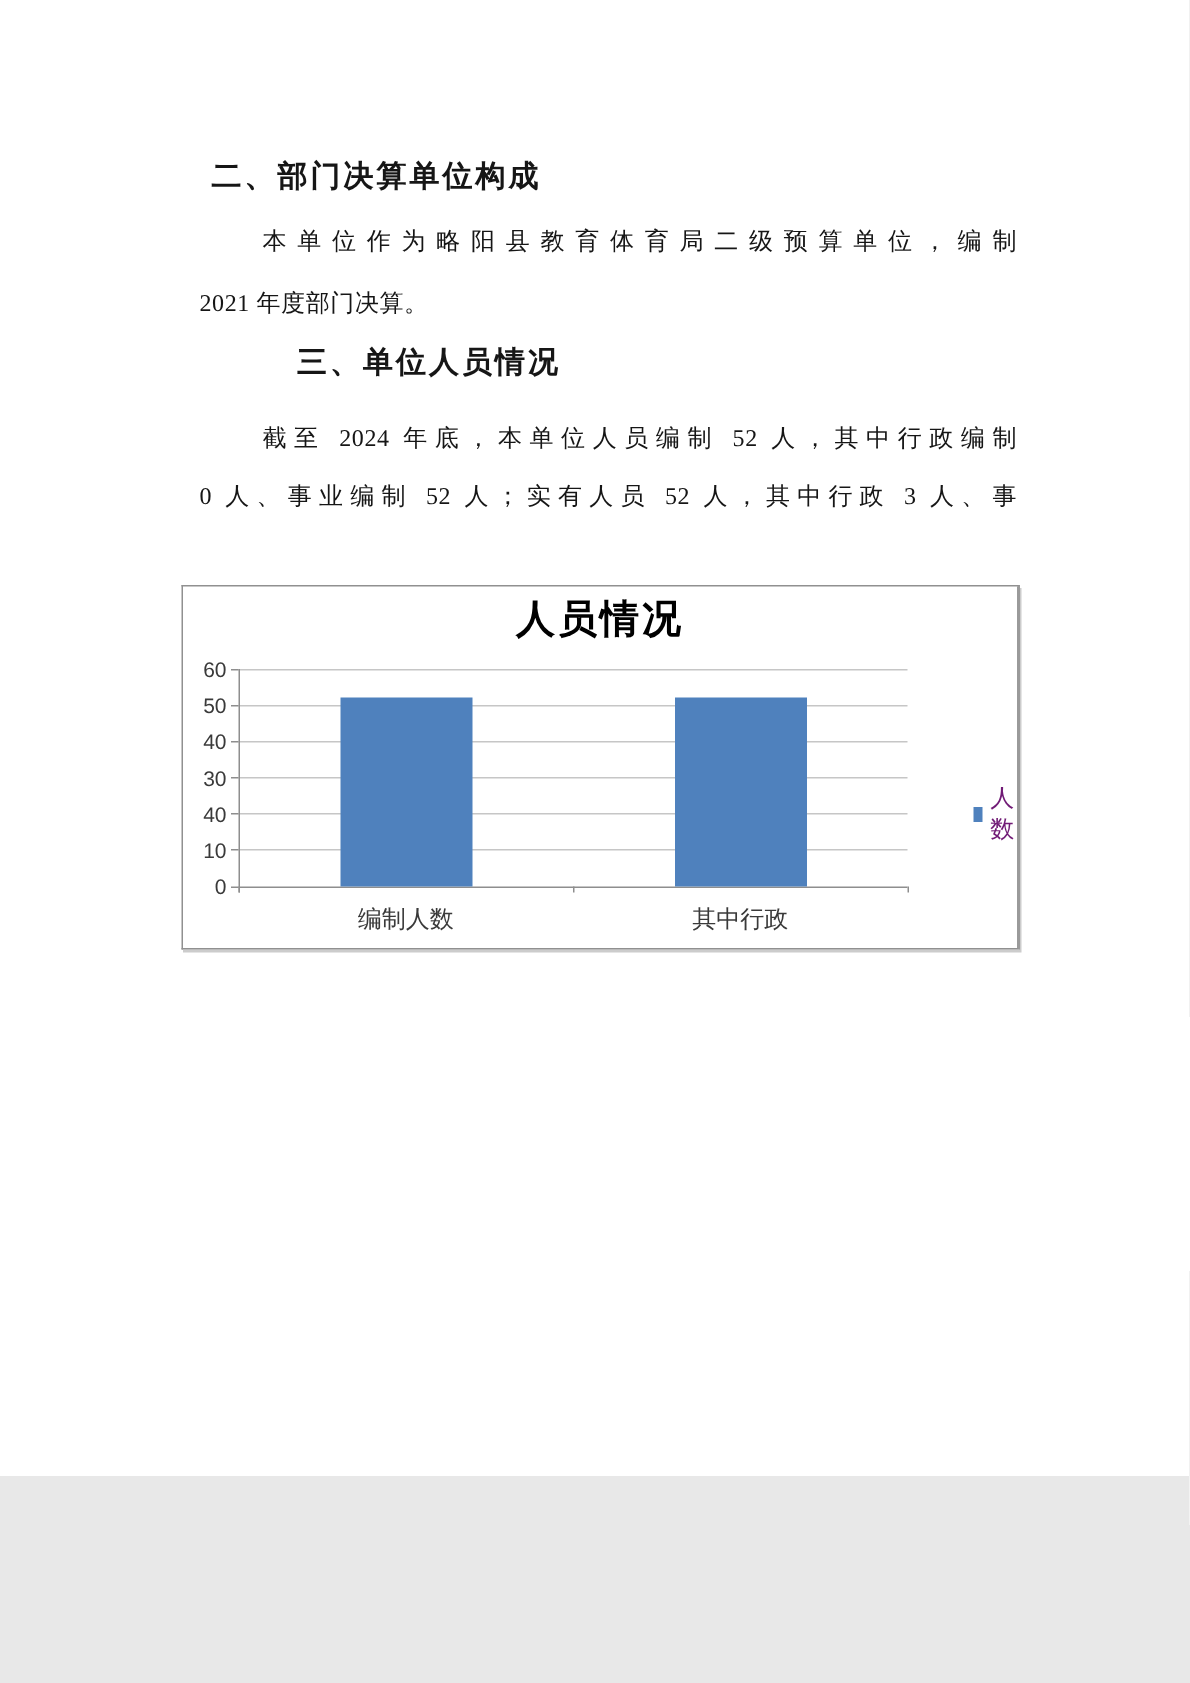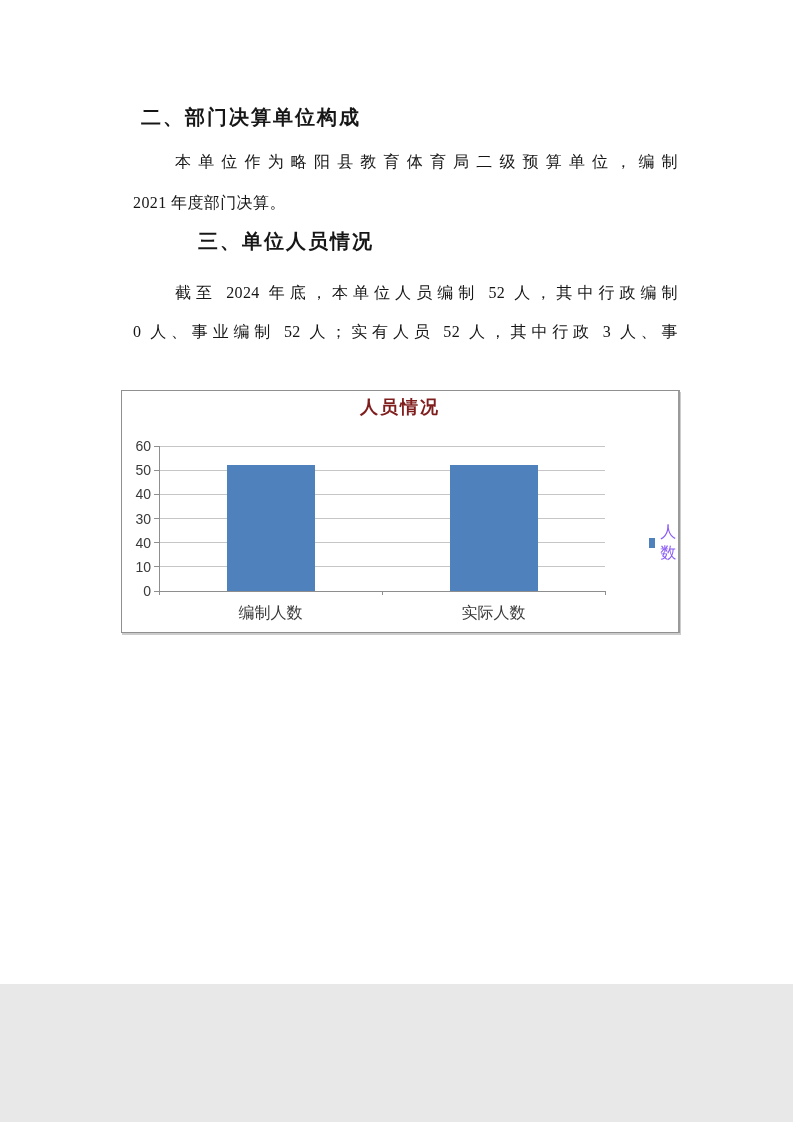--- a/index.html
+++ b/index.html
@@ -39,28 +39,28 @@
     border:1px solid #909090;
     border-right:2px solid #9a9a9a;
     box-shadow:1px 2px 0 #cccccc;
     background:#ffffff;
   }
   .chart-title{
     left:0;top:4px;width:100%;
     text-align:center;
     font-family:"Liberation Serif","DejaVu Serif",serif;
     font-weight:bold;
-    font-size:18px;
+    font-size:26px;
     letter-spacing:2px;
-    color:#7f1d1d;
+    color:#000000;
   }
   .legend{
     display:flex;align-items:center;gap:5px;
     font-family:"Liberation Sans","DejaVu Sans",sans-serif;
-    font-size:16px;color:#8b5cf6;margin-left:26px;
+    font-size:16px;color:#701a75;margin-left:26px;
   }
   .legend-swatch{width:10px;height:10px;}
 </style>
 </head>
 <body>
 
 <div class="page">
 
   <div class="abs heading" style="left:141px;top:104px;">二、部门决算单位构成</div>
 
@@ -100,21 +100,21 @@
         <div style="position: absolute; left: 32px; top: 54.5px; width: 5px; height: 1px; background: rgb(142, 142, 142);"></div>
         <div style="position: absolute; left: -5px; top: 46px; width: 34px; text-align: right; font-family: &quot;Liberation Sans&quot;, &quot;DejaVu Sans&quot;, sans-serif; font-size: 14px; line-height: 18px; color: rgb(58, 58, 58);">60</div>
         <div style="position: absolute; left: 37px; top: 55px; width: 1px; height: 149px; background: rgb(142, 142, 142);"></div>
         <div style="position: absolute; left: 37px; top: 199.5px; width: 446px; height: 1px; background: rgb(142, 142, 142);"></div>
         <div style="position: absolute; left: 37px; top: 200px; width: 1px; height: 4px; background: rgb(142, 142, 142);"></div>
         <div style="position: absolute; left: 260px; top: 200px; width: 1px; height: 4px; background: rgb(142, 142, 142);"></div>
         <div style="position: absolute; left: 483px; top: 200px; width: 1px; height: 4px; background: rgb(142, 142, 142);"></div>
         <div style="position: absolute; left: 104.5px; top: 74.3333px; width: 88px; height: 125.667px; background: rgb(79, 129, 189);"></div>
         <div style="position: absolute; left: 78.5px; top: 212px; width: 140px; text-align: center; font-family: &quot;Liberation Sans&quot;, &quot;DejaVu Sans&quot;, sans-serif; font-size: 16px; color: rgb(58, 58, 58);">编制人数</div>
         <div style="position: absolute; left: 327.5px; top: 74.3333px; width: 88px; height: 125.667px; background: rgb(79, 129, 189);"></div>
-        <div style="position: absolute; left: 301.5px; top: 212px; width: 140px; text-align: center; font-family: &quot;Liberation Sans&quot;, &quot;DejaVu Sans&quot;, sans-serif; font-size: 16px; color: rgb(58, 58, 58);">实际人数</div>
+        <div style="position: absolute; left: 301.5px; top: 212px; width: 140px; text-align: center; font-family: &quot;Liberation Sans&quot;, &quot;DejaVu Sans&quot;, sans-serif; font-size: 16px; color: rgb(58, 58, 58);">其中行政</div>
       </div>
 
     <div class="abs legend" style="left:501px;top:131px;">
       <span class="legend-swatch" id="legend-swatch" style="background: rgb(79, 129, 189);"></span>
       <span>人数</span>
     </div>
   </div>
 
 </div>
 

